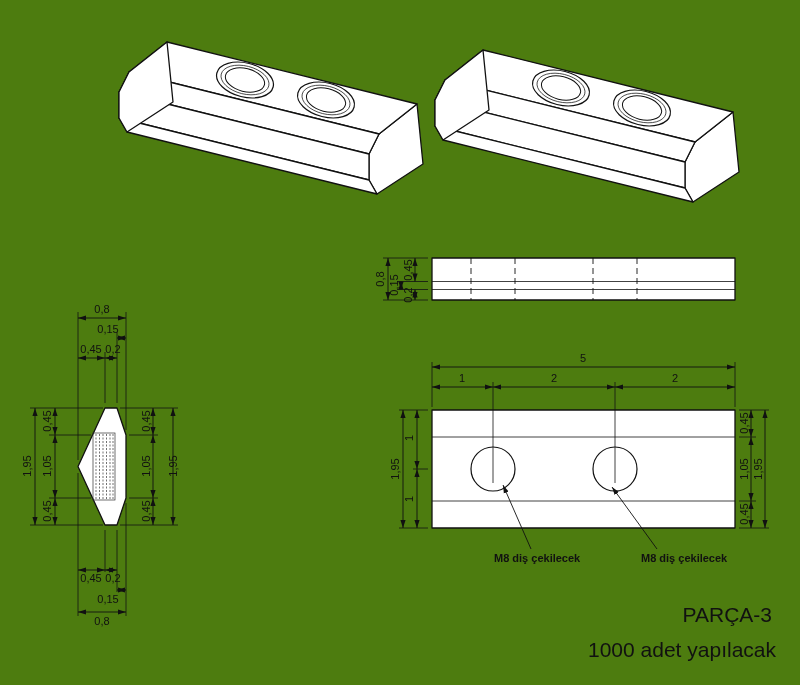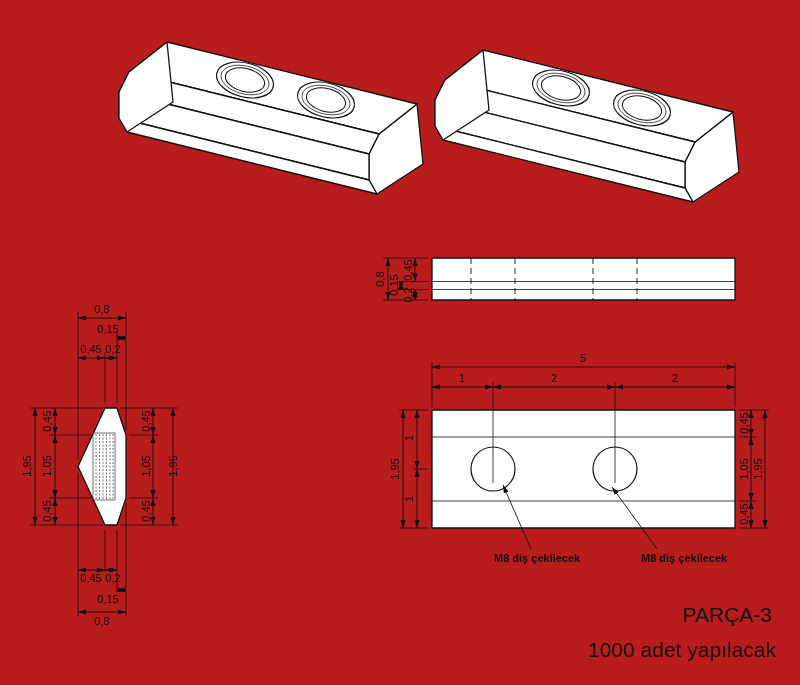--- a/index.html
+++ b/index.html
@@ -1,16 +1,16 @@
 <!DOCTYPE html>
 <html><head>
 <meta charset="utf-8">
 <style>
   html,body{margin:0;padding:0;background:#ffffff;}
-  .stage{width:800px;height:685px;position:relative;background:#b91c1c;overflow:hidden;}
+  .stage{width:800px;height:685px;position:relative;background:#4d7c0f;overflow:hidden;}
   svg{display:block;}
   text{font-family:"Liberation Sans",sans-serif;fill:#111;}
   .dim{font-size:11px;}
   .note{font-size:11px;font-weight:bold;}
   .title{font-size:21px;}
   .ol{fill:#ffffff;stroke:#111;stroke-width:1.3;stroke-linejoin:round;}
   .thin{stroke:#111;stroke-width:0.8;fill:none;}
   .dimln{stroke:#111;stroke-width:0.9;fill:none;}
   .dash{stroke:#111;stroke-width:0.9;fill:none;stroke-dasharray:6 4;}
   .hatchln{stroke:#333;stroke-width:0.7;stroke-dasharray:2 1.5;}

